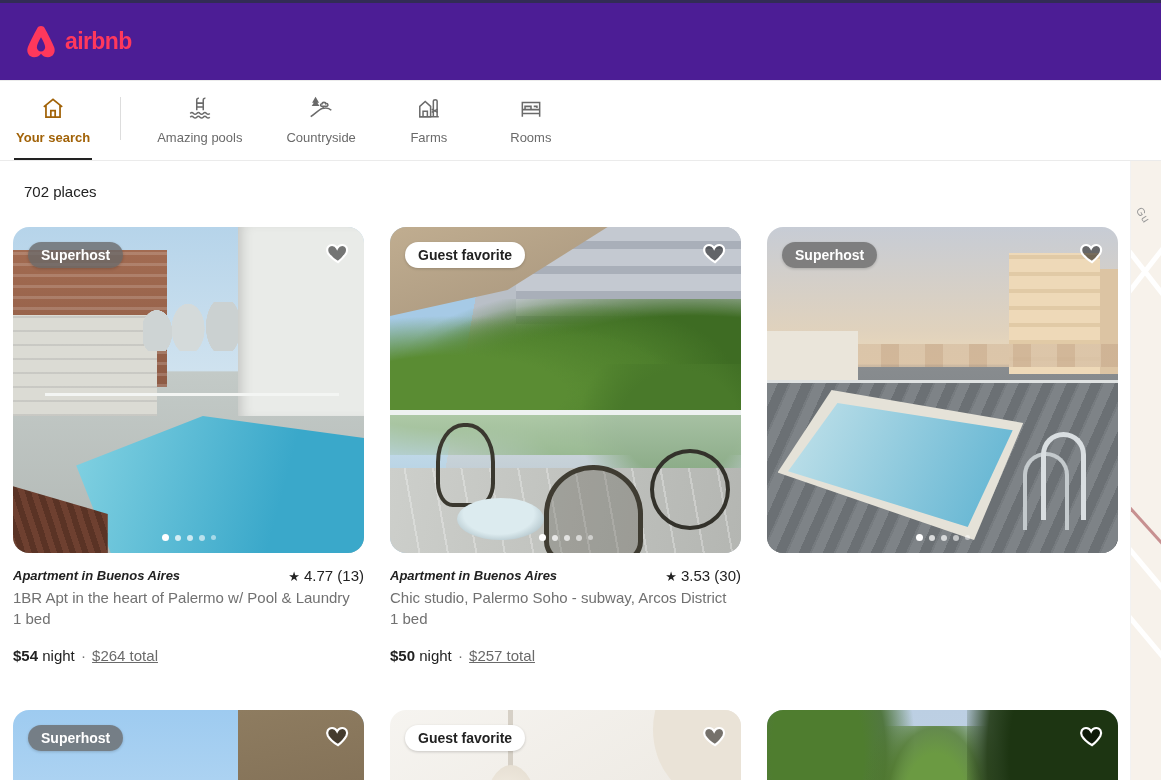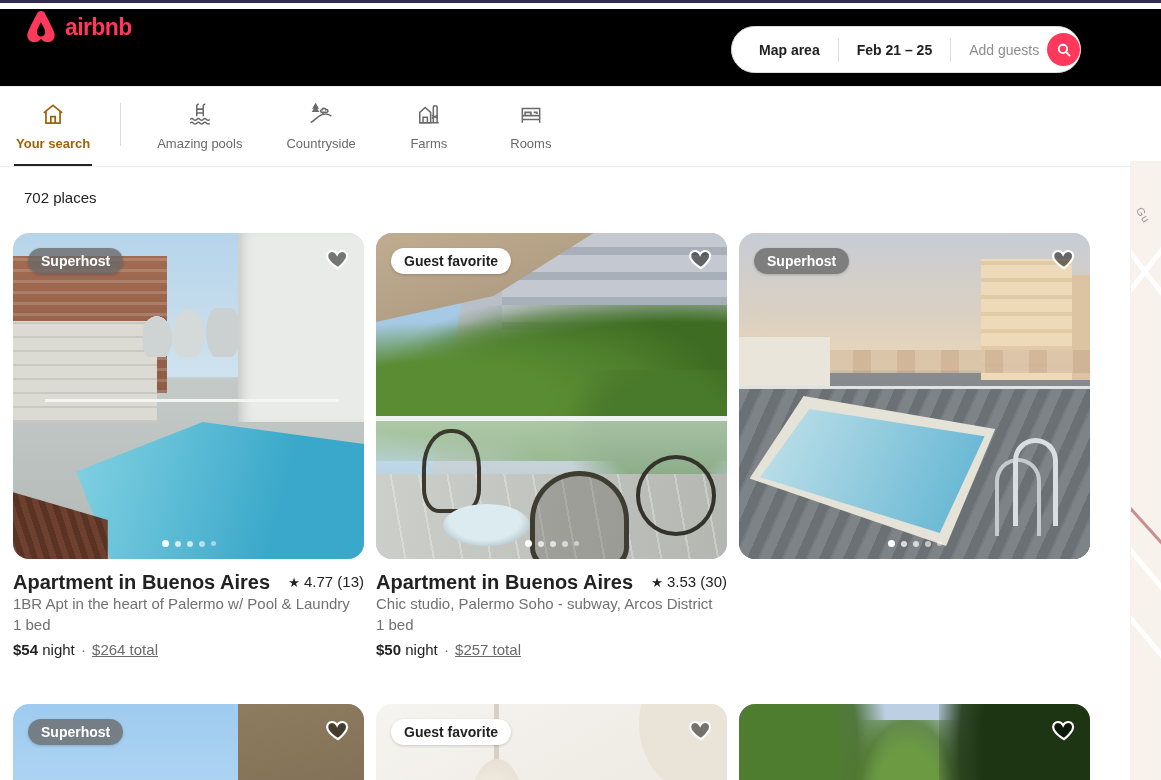--- a/index.html
+++ b/index.html
@@ -7,23 +7,23 @@
   body {
     font-family:"Liberation Sans", sans-serif;
     background:#fff; color:#222;
     position:relative; overflow:hidden;
   }
   
   .topbar { height:3px; background:#322c55; }
 
   
   header {
-    height:78px; display:flex; align-items:flex-start;
+    height:78px; display:flex; align-items:center;
     padding:0 24px; border-bottom:1px solid #ebebeb;
-    position:relative; background:#000000;margin-top:6px;
+    position:relative; background:#4c1d95;
   }
   .logo { display:flex; align-items:center; gap:7px; cursor:pointer; }
   .logo-word { color:#FF385C; font-size:23px; font-weight:bold; letter-spacing:-0.6px; }
   .search-pill {
     position:absolute; left:731px; top:17px; width:350px; height:47px;
     background:#fff; border:1px solid #ddd; border-radius:24px;
     display:flex; align-items:center;
     box-shadow:0 1px 2px rgba(0,0,0,.08), 0 4px 12px rgba(0,0,0,.05);
   }
   .seg { font-size:14px; font-weight:600; color:#222; padding:0 18px; white-space:nowrap; cursor:pointer; }
@@ -56,21 +56,21 @@
   }
   .tab-divider { width:1px; background:#ddd; margin:16px 30px 20px 24px; }
   .tab + .tab { margin-left:32px; }
   .tab svg { stroke:currentColor; fill:none; stroke-width:1.4; }
 
   
   .page { padding:22px 0 0 13px; position:relative; }
   .results-count { font-size:15px; font-weight:500; color:#222; padding-left:11px; }
   .grid {
     margin-top:27px; display:grid;
-    grid-template-columns:repeat(3, 351px); column-gap:12px;
+    grid-template-columns:repeat(3, 351px); column-gap:26px;
   }
   .grid.second { margin-top:44px; }
 
   .card { cursor:pointer; }
   .photo {
     position:relative; width:351px; height:326px;
     border-radius:16px; overflow:hidden; background:#d8d8d8;
   }
   .p { position:absolute; display:block; }
 
@@ -92,26 +92,26 @@
   }
   .dots i { display:block; border-radius:50%; background:#fff; }
   .dots i:nth-child(1){ width:7px; height:7px; opacity:1; }
   .dots i:nth-child(2){ width:6px; height:6px; opacity:.75; }
   .dots i:nth-child(3){ width:6px; height:6px; opacity:.7; }
   .dots i:nth-child(4){ width:6px; height:6px; opacity:.6; }
   .dots i:nth-child(5){ width:5px; height:5px; opacity:.5; }
 
   .meta { padding-top:13px; }
   .meta .row1 { display:flex; justify-content:space-between; gap:12px; }
-  .title { font-size:20px; font-weight:600; color:#222; line-height:20px;
-           white-space:nowrap; overflow:hidden; text-overflow:ellipsis; }
+  .title { font-size:13px; font-weight:600; color:#222; line-height:20px;
+           white-space:nowrap; overflow:hidden; text-overflow:ellipsis;font-style:italic; }
   .rating { font-size:15px; color:#222; white-space:nowrap; line-height:20px; }
   .rating .star { font-size:13px; }
   .sub { font-size:15px; color:#717171; line-height:21px; font-weight:400; }
-  .price { margin-top:4px; font-size:15px; line-height:21px; color:#222; }
+  .price { margin-top:16px; font-size:15px; line-height:21px; color:#222; }
   .price b { font-weight:700; }
   .price .dot { color:#717171; padding:0 2px; }
   .price .total { color:#6a6a6a; text-decoration:underline; cursor:pointer; }
 
   
   .s1 { background:linear-gradient(#b6d4ea 0%, #cfe2ef 44%, #c3cac7 44.5%, #b2b8b5 100%); }
   .s1-brick { left:0; top:7%; width:44%; height:42%;
     background:repeating-linear-gradient(0deg, rgba(255,255,255,.16) 0 3px, transparent 3px 11px),
                linear-gradient(#a26b51,#8e5b45); }
   .s1-wbldg { left:0; top:27%; width:41%; height:31%;
@@ -227,33 +227,20 @@
 
 <header>
   <div class="logo">
     <svg width="34" height="36" viewBox="0 0 24 26">
       <path fill-rule="evenodd" fill="#FF385C" d="M12 1.5 C10.8 1.5 9.8 2.1 9.2 3.2 C7.4 6.5 3.4 14.2 2.5 16.8 C1.2 20.4 3.3 24 7 24 C9 24 10.8 23 12 21.4 C13.2 23 15 24 17 24 C20.7 24 22.8 20.4 21.5 16.8 C20.6 14.2 16.6 6.5 14.8 3.2 C14.2 2.1 13.2 1.5 12 1.5 Z
            M12 9.5 C13.6 12.2 15 15 15 16.8 A3 3 0 0 1 9 16.8 C9 15 10.4 12.2 12 9.5 Z"></path>
     </svg>
     <span class="logo-word">airbnb</span>
   </div>
 
-  <div class="search-pill">
-    <span class="seg first">Map area</span>
-    <span class="pill-sep"></span>
-    <span class="seg">Feb 21 – 25</span>
-    <span class="pill-sep"></span>
-    <span class="seg guests">Add guests</span>
-    <button class="search-btn">
-      <svg width="14" height="14" viewBox="0 0 20 20">
-        <circle cx="8.5" cy="8.5" r="6" fill="none" stroke="#fff" stroke-width="2.6"></circle>
-        <line x1="13" y1="13" x2="18" y2="18" stroke="#fff" stroke-width="2.6" stroke-linecap="round"></line>
-      </svg>
-    </button>
-  </div>
 </header>
 
 <nav class="tabs">
   <div class="tab active">
     <svg width="26" height="26" viewBox="0 0 24 24">
       <path d="M3.5 11 L12 4 L20.5 11 M5.5 9.6 V20.5 H18.5 V9.6 M10 20.5 V14.5 H14 V20.5" stroke-width="1.6"></path>
     </svg>
     <span class="tab-label">Your search</span>
   </div>
   <div class="tab-divider"></div>

